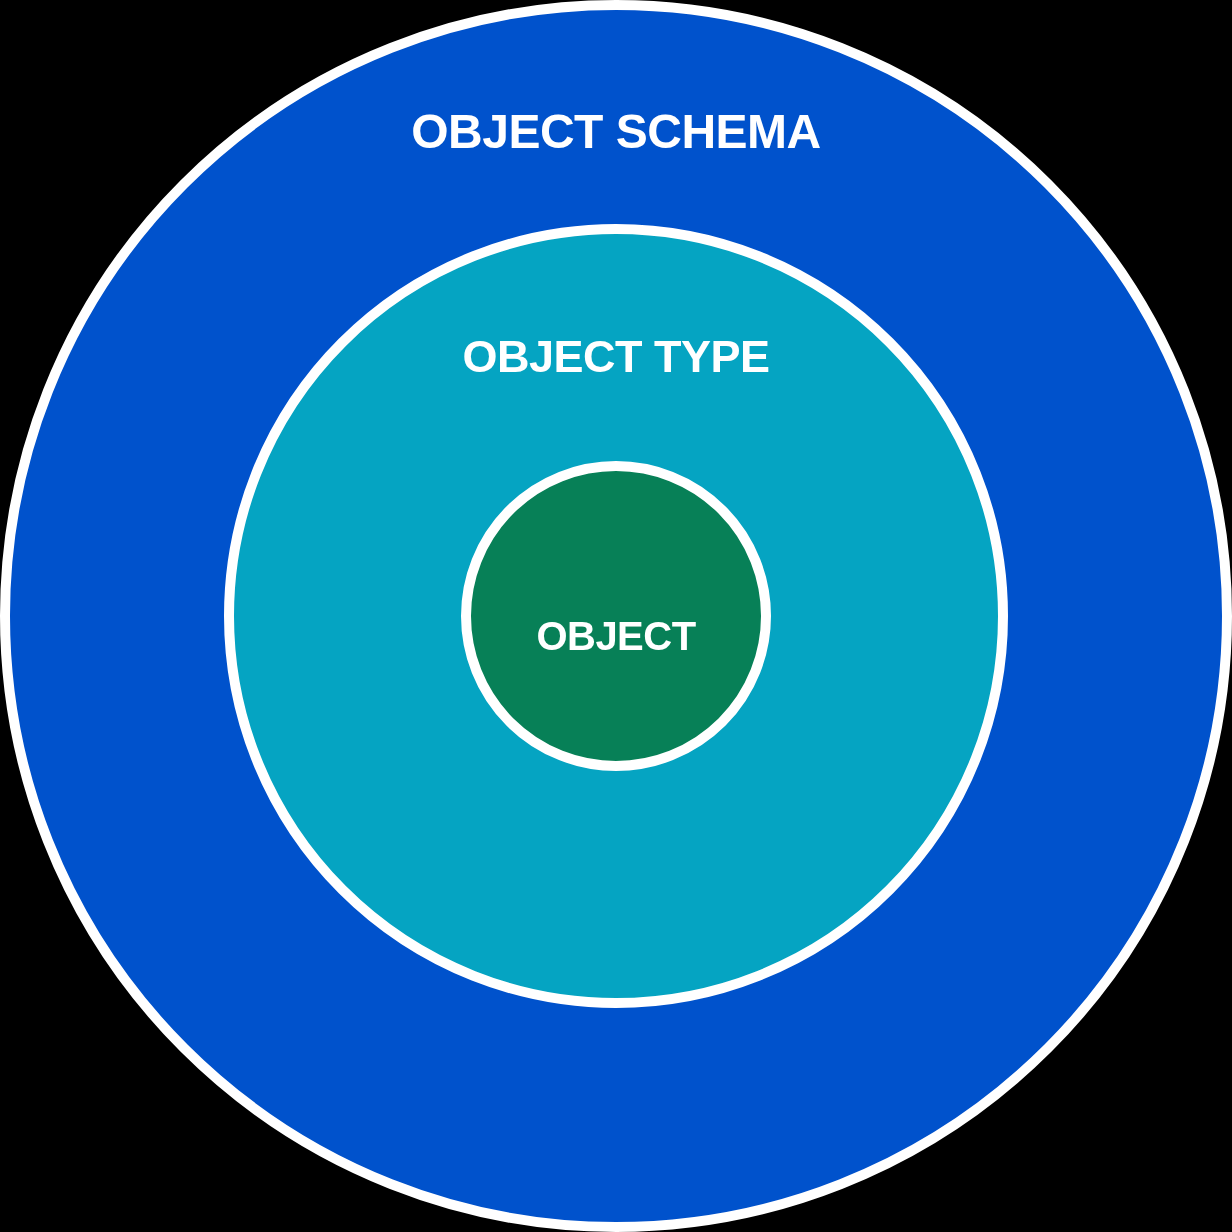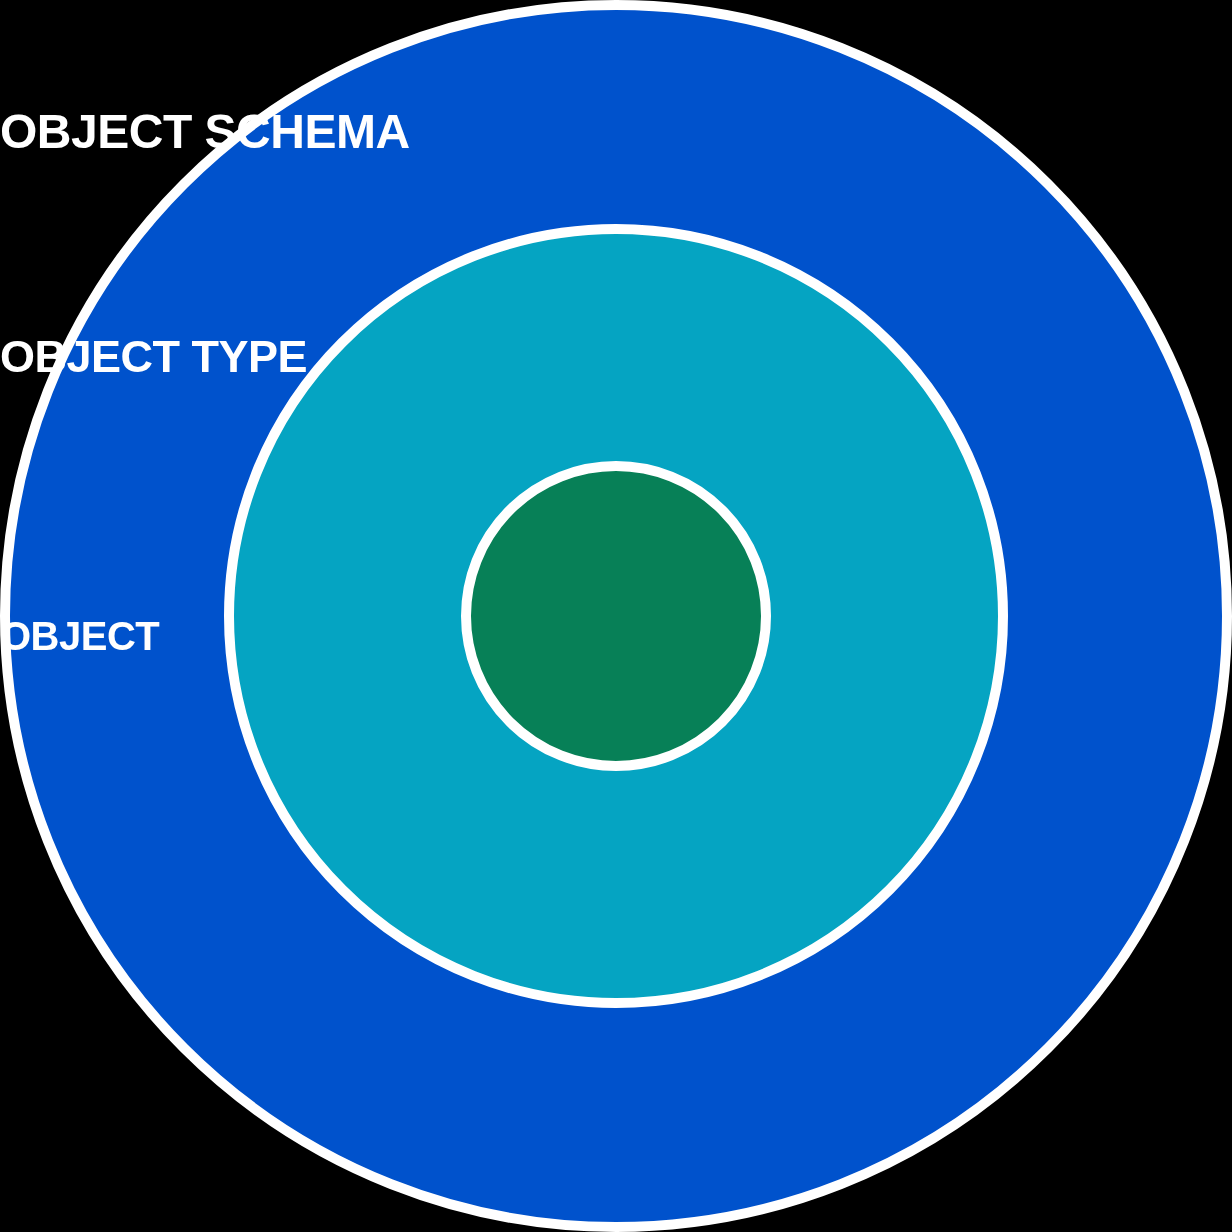--- a/index.html
+++ b/index.html
@@ -54,21 +54,21 @@
     height: 310px;
     background: #078057;
     border: 10px solid #ffffff;
   }
 
   
   .ring-label {
     position: absolute;
     left: 0;
     width: 1232px;
-    text-align: left;
+    text-align: center;
     color: #ffffff;
     font-weight: bold;
     letter-spacing: -0.5px;
     white-space: nowrap;
     line-height: 1;
     user-select: none;
   }
 
   #label-object-schema {
     top: 108px;

